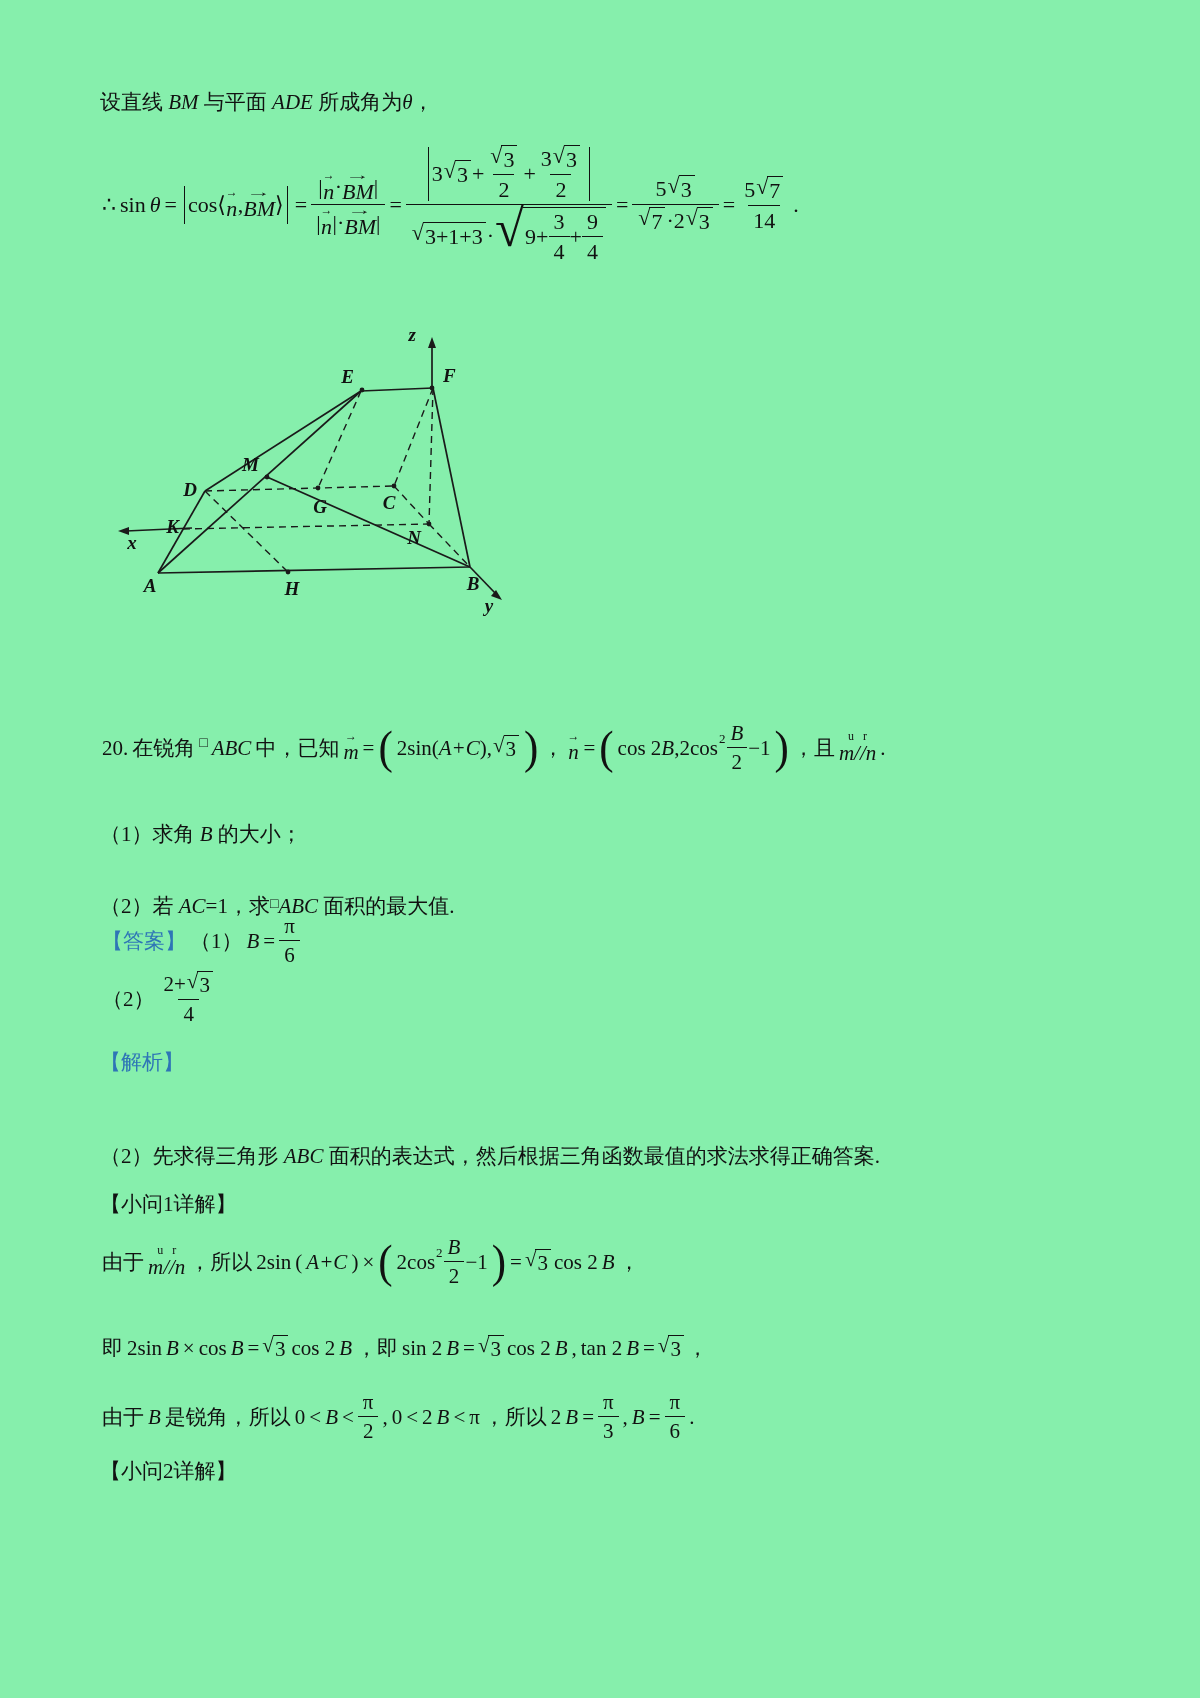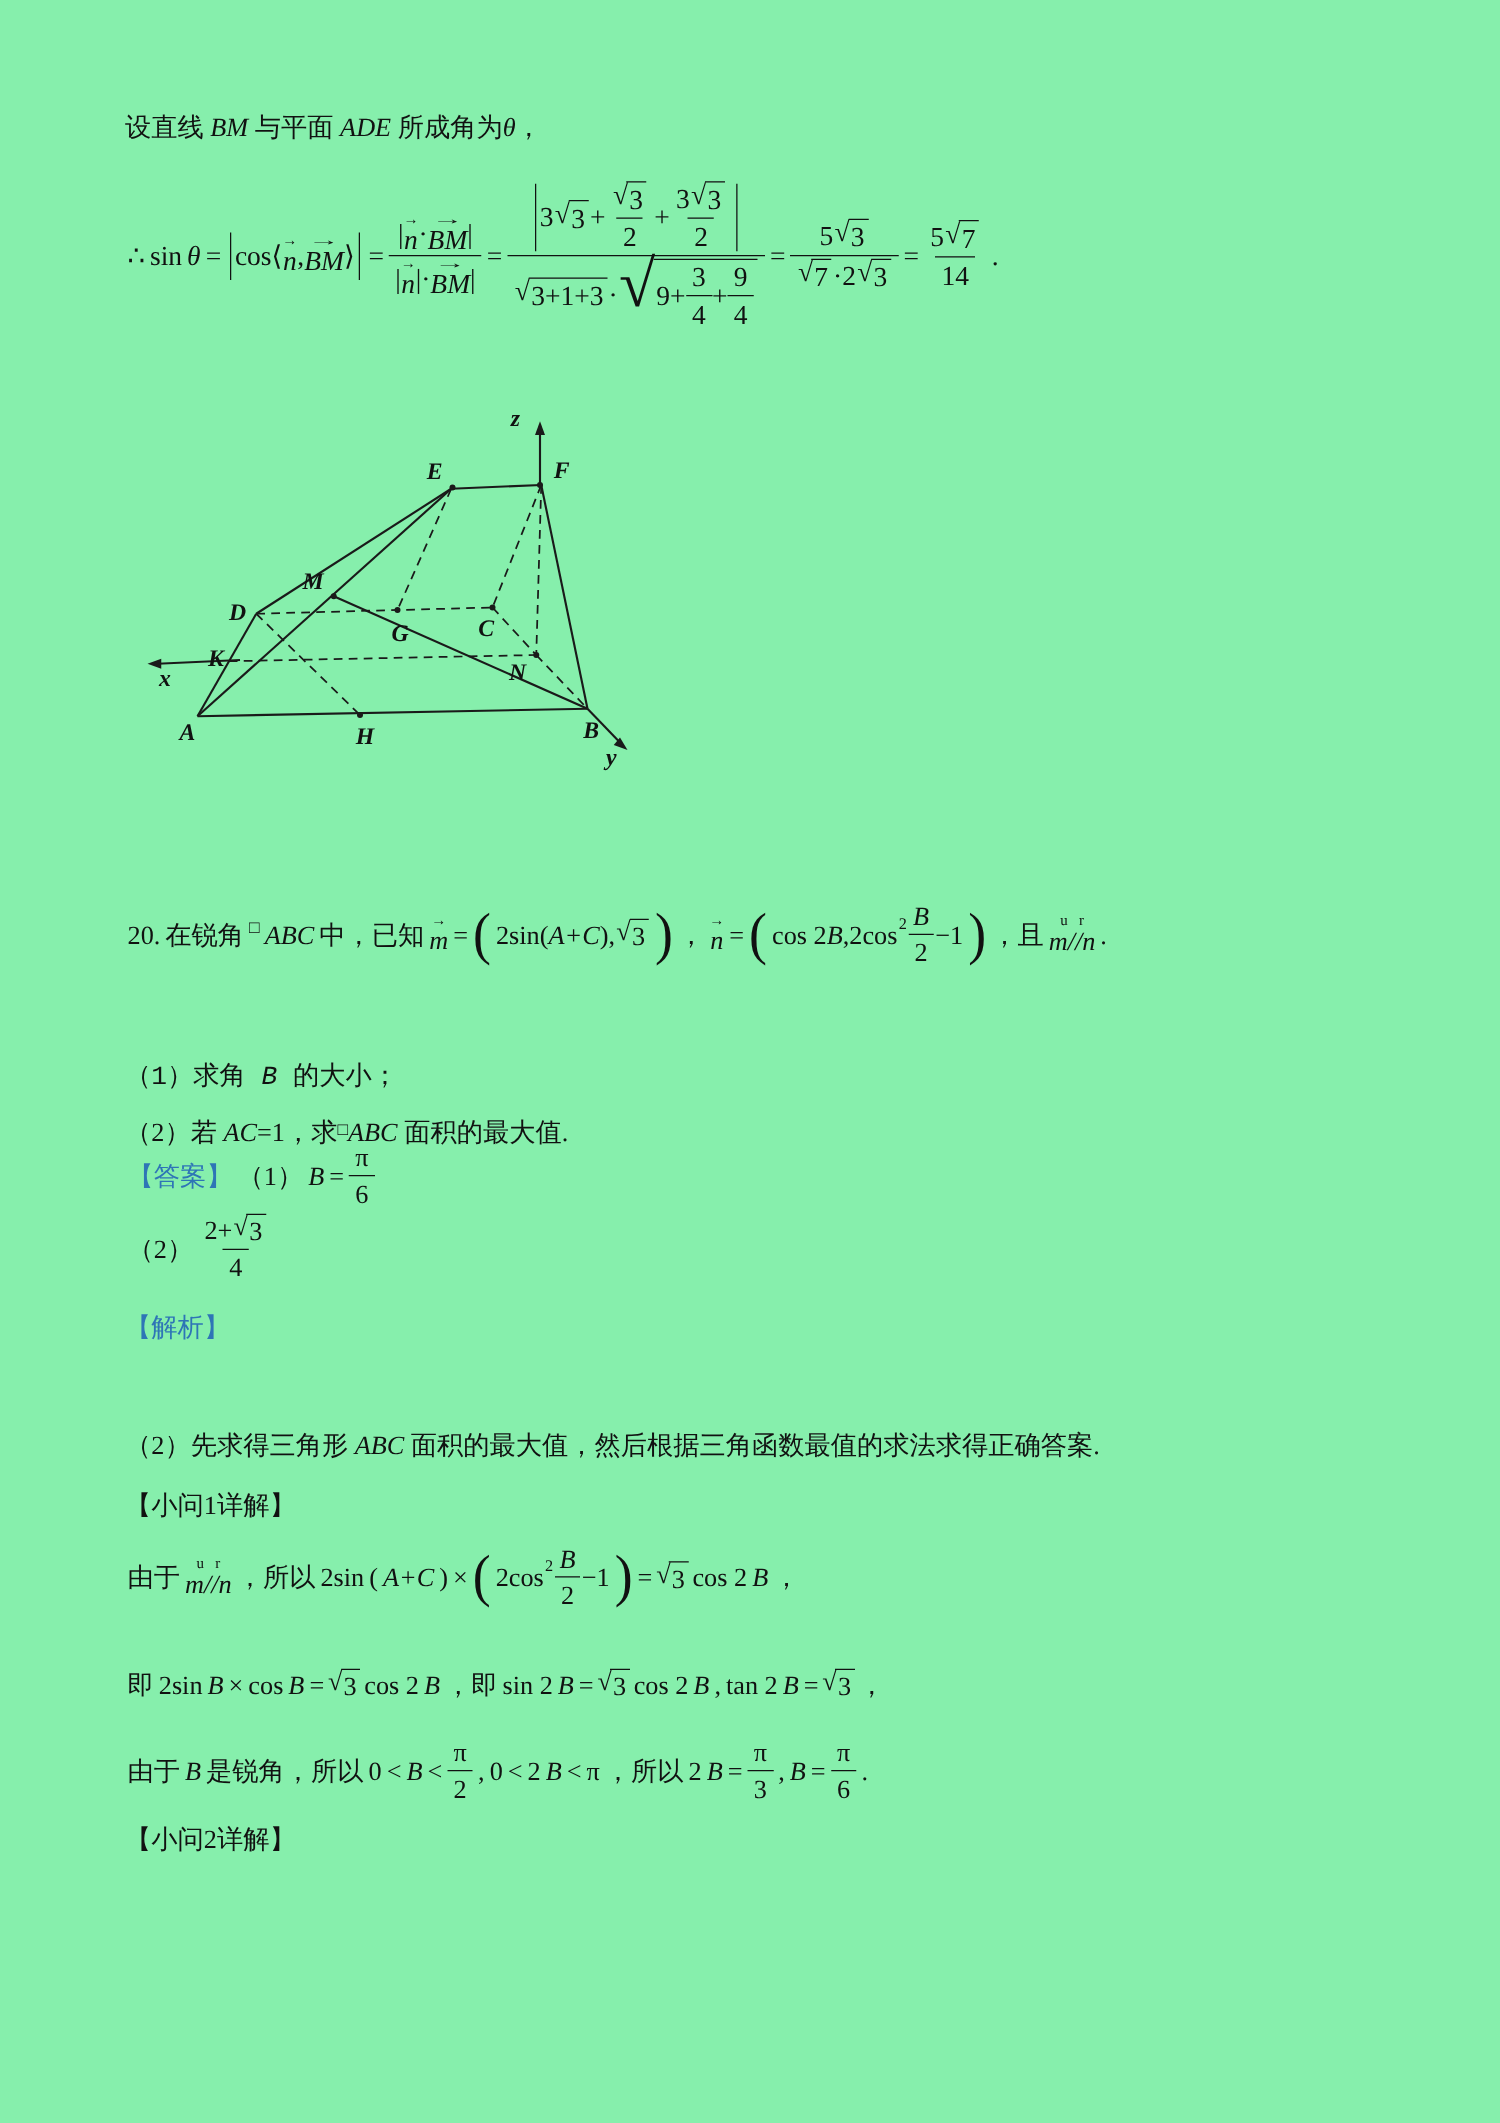--- a/index.html
+++ b/index.html
@@ -294,21 +294,21 @@
       </span>
     <span class="bp">)</span>
     <span>，且 </span>
     <span class="vu">
         <span class="mk">u   r</span>
         <span class="bs">m//n</span>
       </span>
     <span>.</span>
   </div>
 
-  <div class="tl" style="top:848px;font-family:Liberation Mono, monospace;">
+  <div class="tl" style="top:820px;">
     <span>（1）求角 </span><span class="it">B</span><span> 的大小；</span>
   </div>
   <div class="tl" style="top:892px;">
     <span>（2）若 </span><span class="it">AC</span><span>=</span><span>1</span><span>，求</span><span style="font-size:14px;position:relative;top:-5px;">□</span><span class="it">ABC</span><span> 面积的最大值.</span>
   </div>
 
   <div class="fx" style="top:903px;height:76px;font-size:21px;">
     <span class="blue">【答案】</span>
     <span>（1）</span>
     <span class="it">B</span>
@@ -328,21 +328,21 @@
             <span class="sg">√</span>
             <span class="ra">3</span>
           </span>
         </span>
       <span class="de">4</span>
     </span>
   </div>
 
   <div class="tl blue" style="top:1048px;"><span>【解析】</span></div>
   <div class="tl" style="top:1142px;">
-    <span>（2）先求得三角形 </span><span class="it">ABC</span><span> 面积的最大值，然后根据三角函数最值的求法求得正确答案.</span>
+    <span>（2）先求得三角形 </span><span class="it">ABC</span><span> 面积的表达式，然后根据三角函数最值的求法求得正确答案.</span>
   </div>
   <div class="tl" style="top:1190px;"><span>【小问1详解】</span></div>
 
   <div class="fx" style="top:1222px;height:80px;font-size:21px;">
     <span>由于 </span>
     <span class="vu">
         <span class="mk">u   r</span>
         <span class="bs">m//n</span>
       </span>
     <span>，所以 </span>

